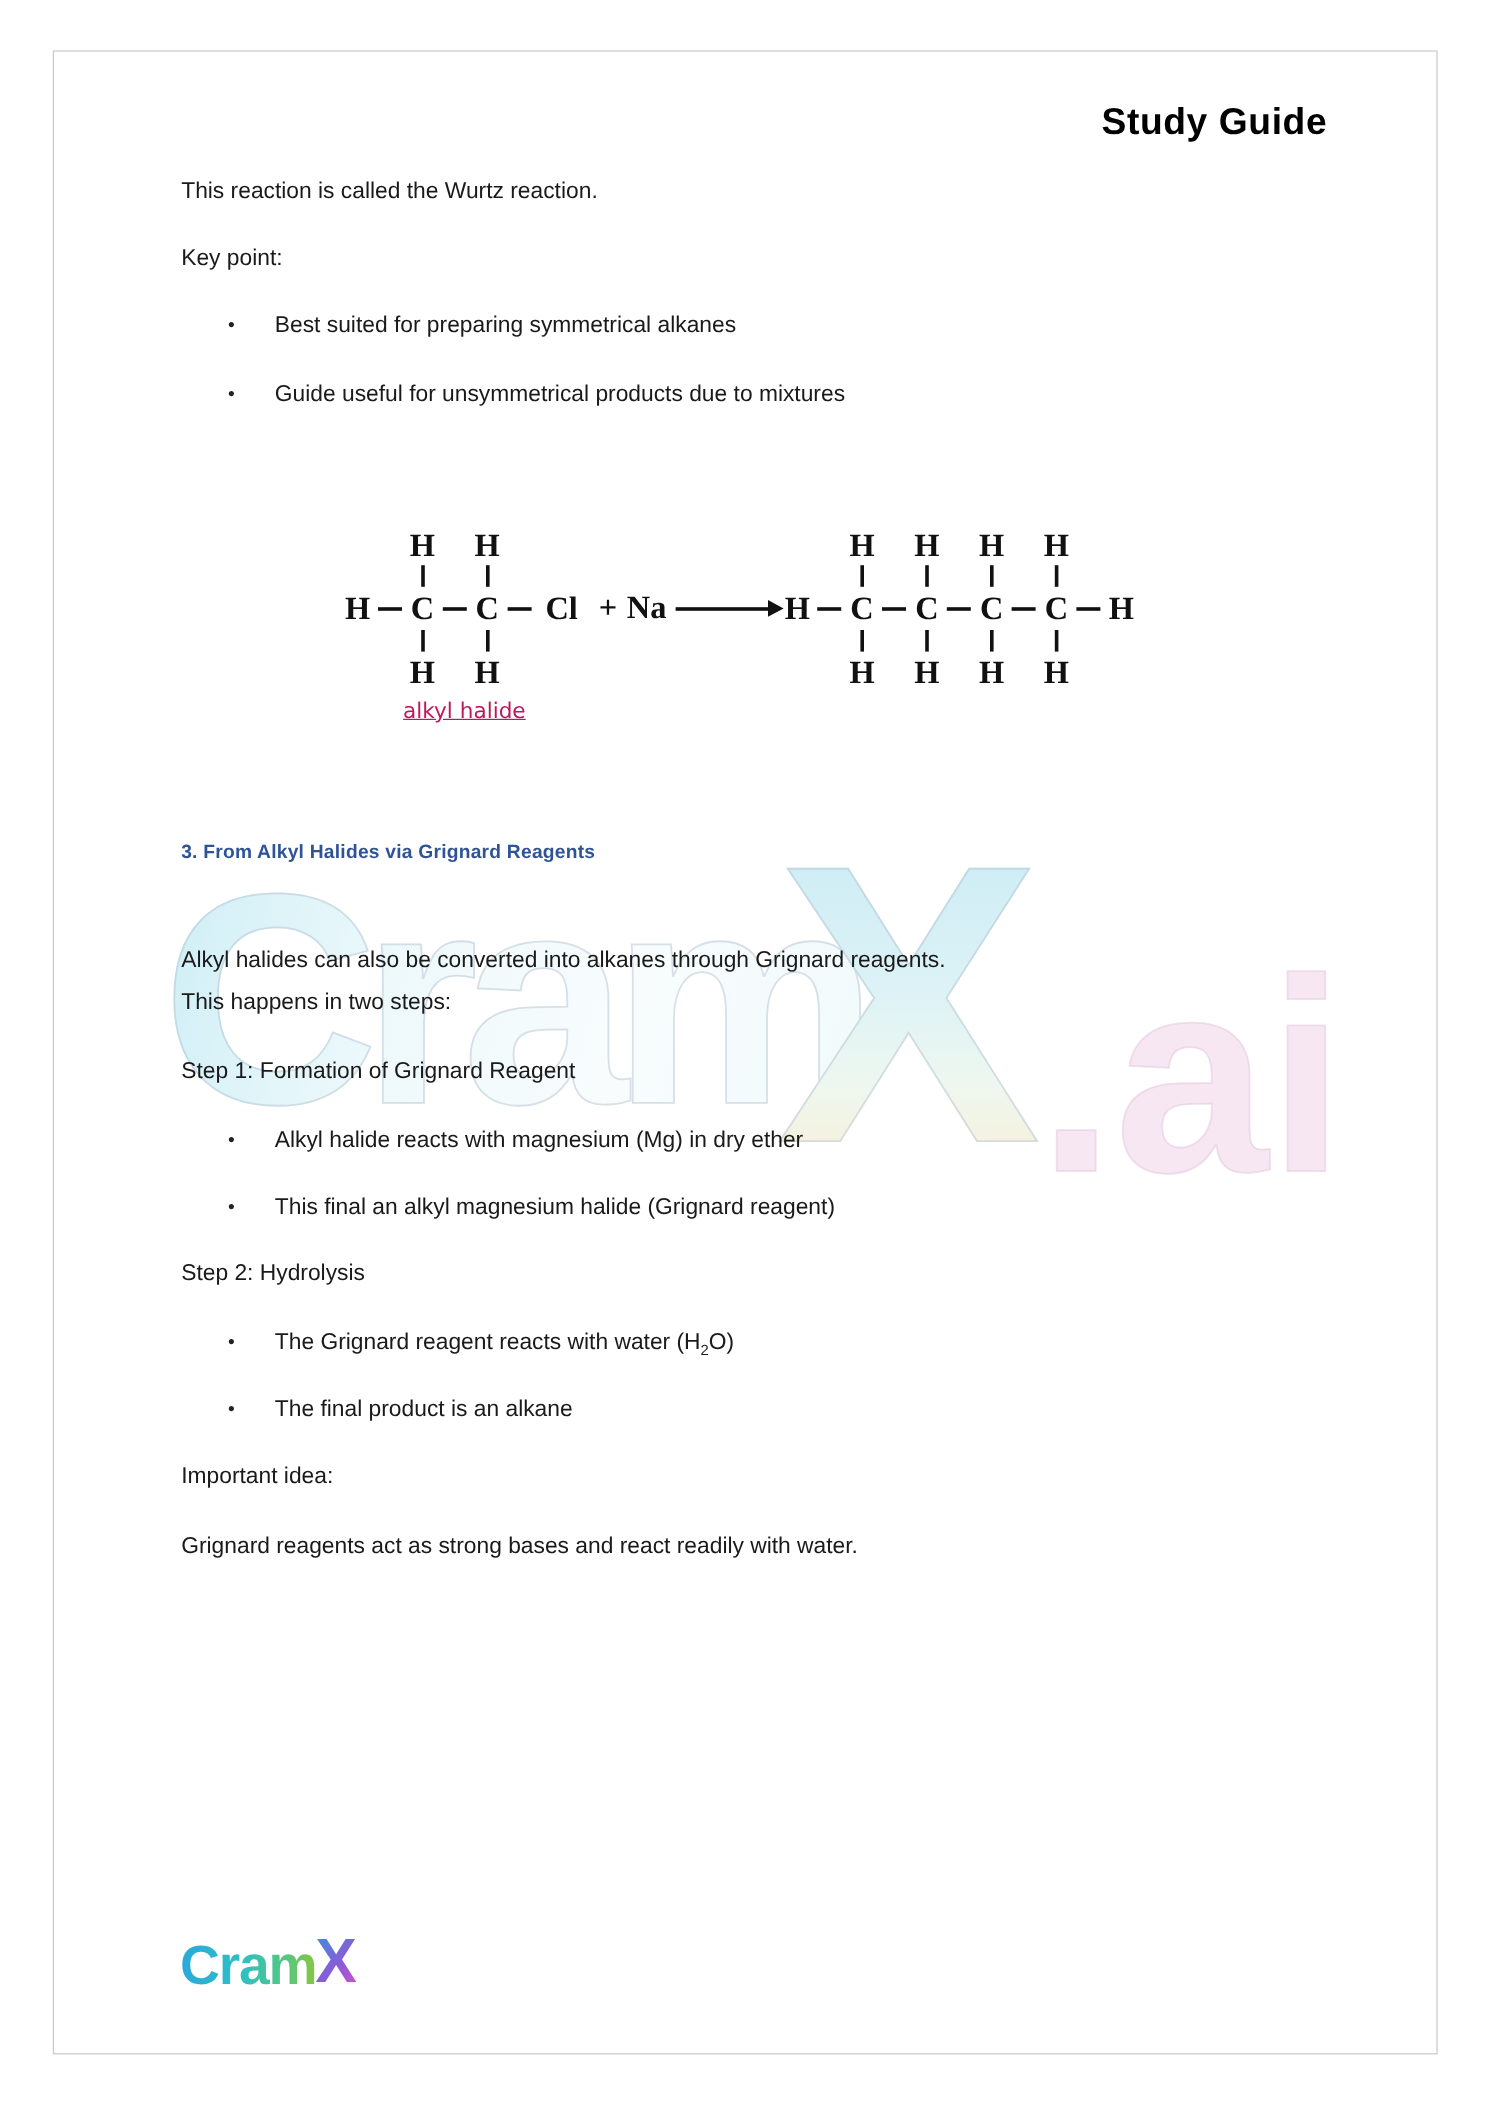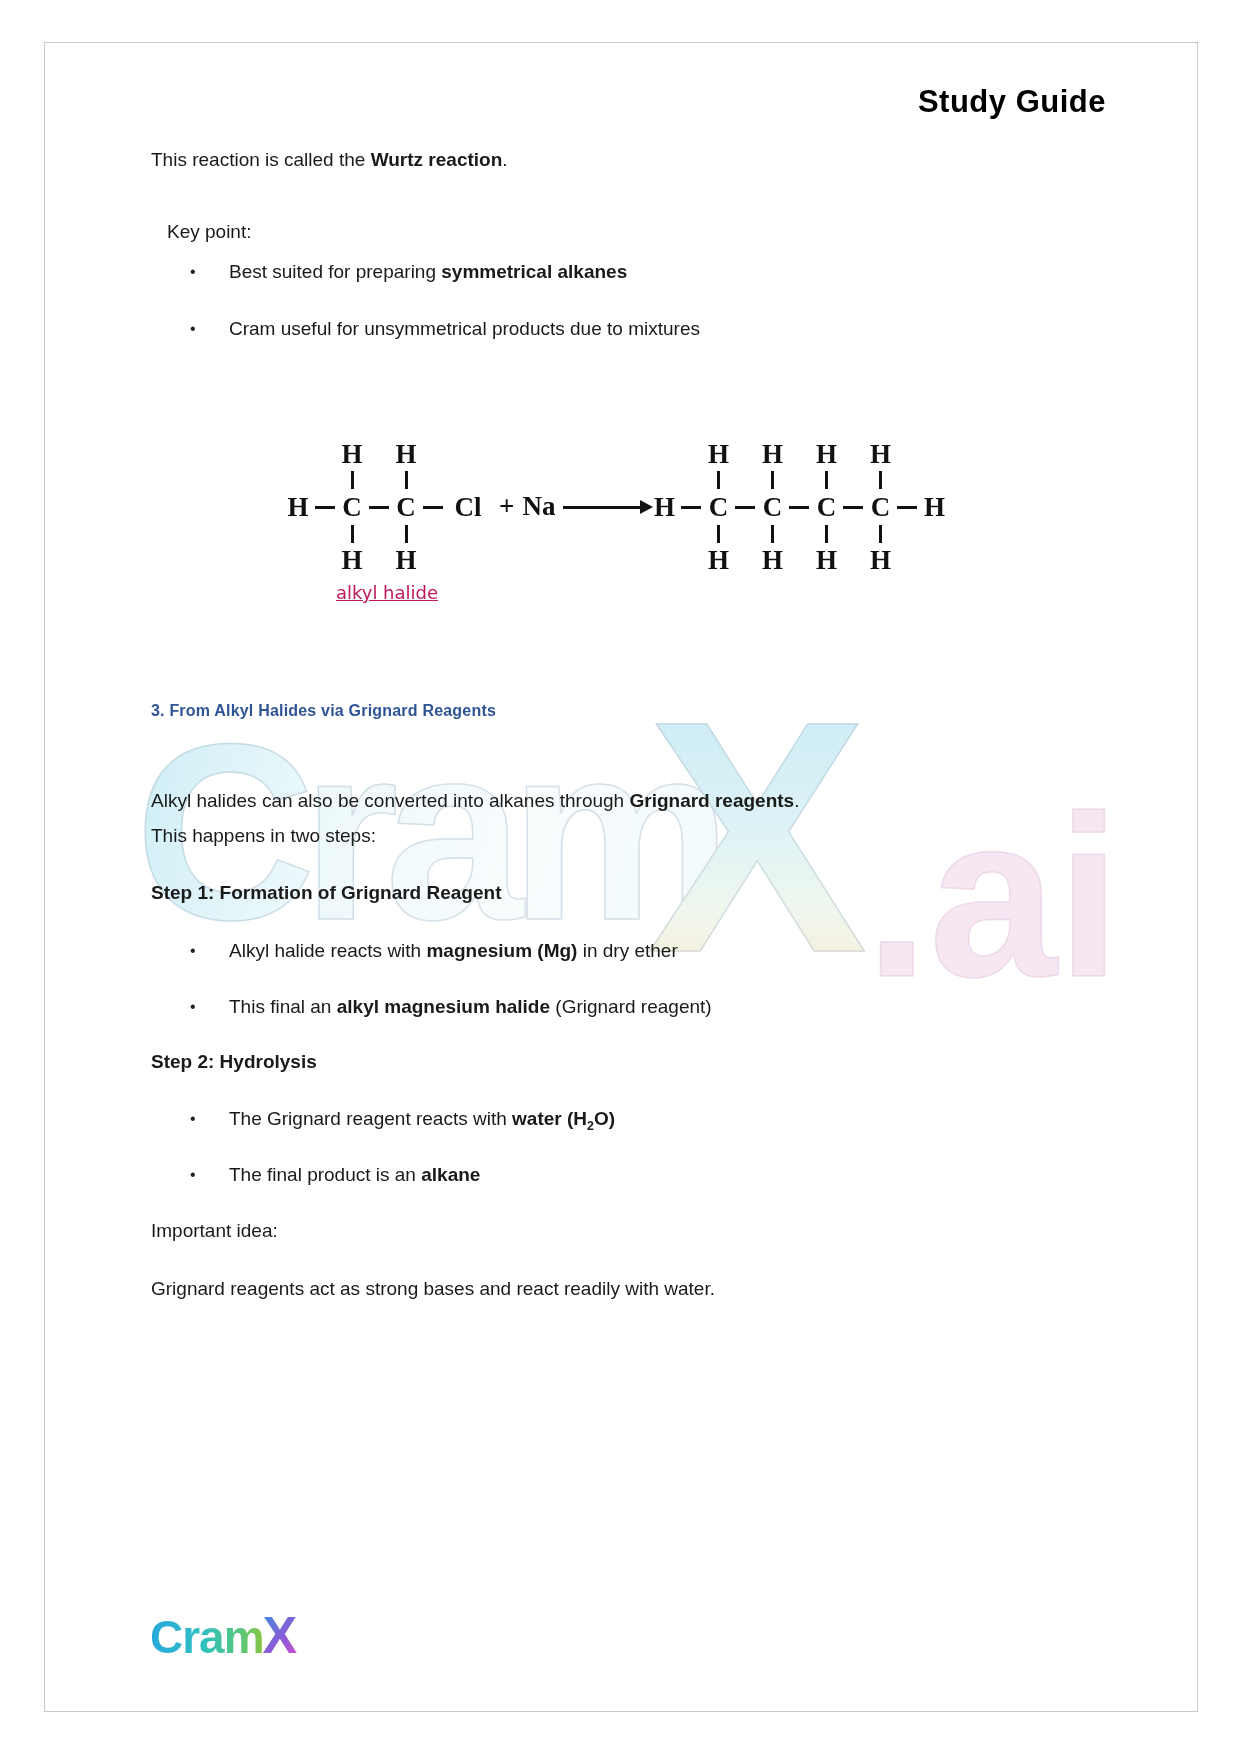--- a/index.html
+++ b/index.html
@@ -10,21 +10,21 @@
   .frame{
     position:absolute;left:44px;top:42px;width:1152px;height:1668px;
     border:1px solid #c9c9c9;background:transparent;
   }
   .content{position:absolute;inset:0;z-index:1;}
   .page-title{
     position:absolute;top:84px;right:135px;
     font-size:31px;font-weight:700;color:#000;letter-spacing:0.5px;text-align:center;
   }
   .para{position:absolute;left:151px;font-size:19px;line-height:24px;color:#1a1a1a;}
-  .bold, b{font-weight:700;}
+  .bold, b{font-weight:400;}
   .heading3{
     position:absolute;left:151px;top:702px;
     font-size:16px;font-weight:700;color:#2F5496;letter-spacing:0.2px;
   }
   .bullet{position:absolute;left:190px;display:flex;align-items:flex-start;}
   .bullet .dot{font-size:16px;line-height:24px;color:#222;width:10px;}
   .bullet .btext{margin-left:29px;font-size:19px;line-height:24px;color:#1a1a1a;}
   sub{font-size:0.65em;}
 
   
@@ -72,30 +72,30 @@
 <body>
 
 <div class="frame"></div>
 
 <div class="content">
 
   <div class="page-title">Study Guide</div>
 
   <div class="para" style="top:148px;"><span>This reaction is called the </span><span class="bold">Wurtz reaction</span><span>.</span></div>
 
-  <div class="para" style="top:220px;margin-left:16px;">Key point:</div>
+  <div class="para" style="top:204px;">Key point:</div>
 
   <div class="bullet" style="top:260px;">
     <span class="dot">•</span>
     <span class="btext"><span>Best suited for preparing </span><span class="bold">symmetrical alkanes</span></span>
   </div>
 
   <div class="bullet" style="top:317px;">
     <span class="dot">•</span>
-    <span class="btext"><span>Cram useful for unsymmetrical products due to mixtures</span></span>
+    <span class="btext"><span>Guide useful for unsymmetrical products due to mixtures</span></span>
   </div>
 
   <div class="diagram">
     <div class="mol-wrap">
       <div class="mol" style="grid-template-columns: 30px 24px 30px 24px 30px 24px 46px; grid-template-rows: 32px 20px 34px 20px 32px;">
           <div class="mcell"></div>
           <div class="mcell"></div>
           <div class="mcell matom">H</div>
           <div class="mcell"></div>
           <div class="mcell matom">H</div>

